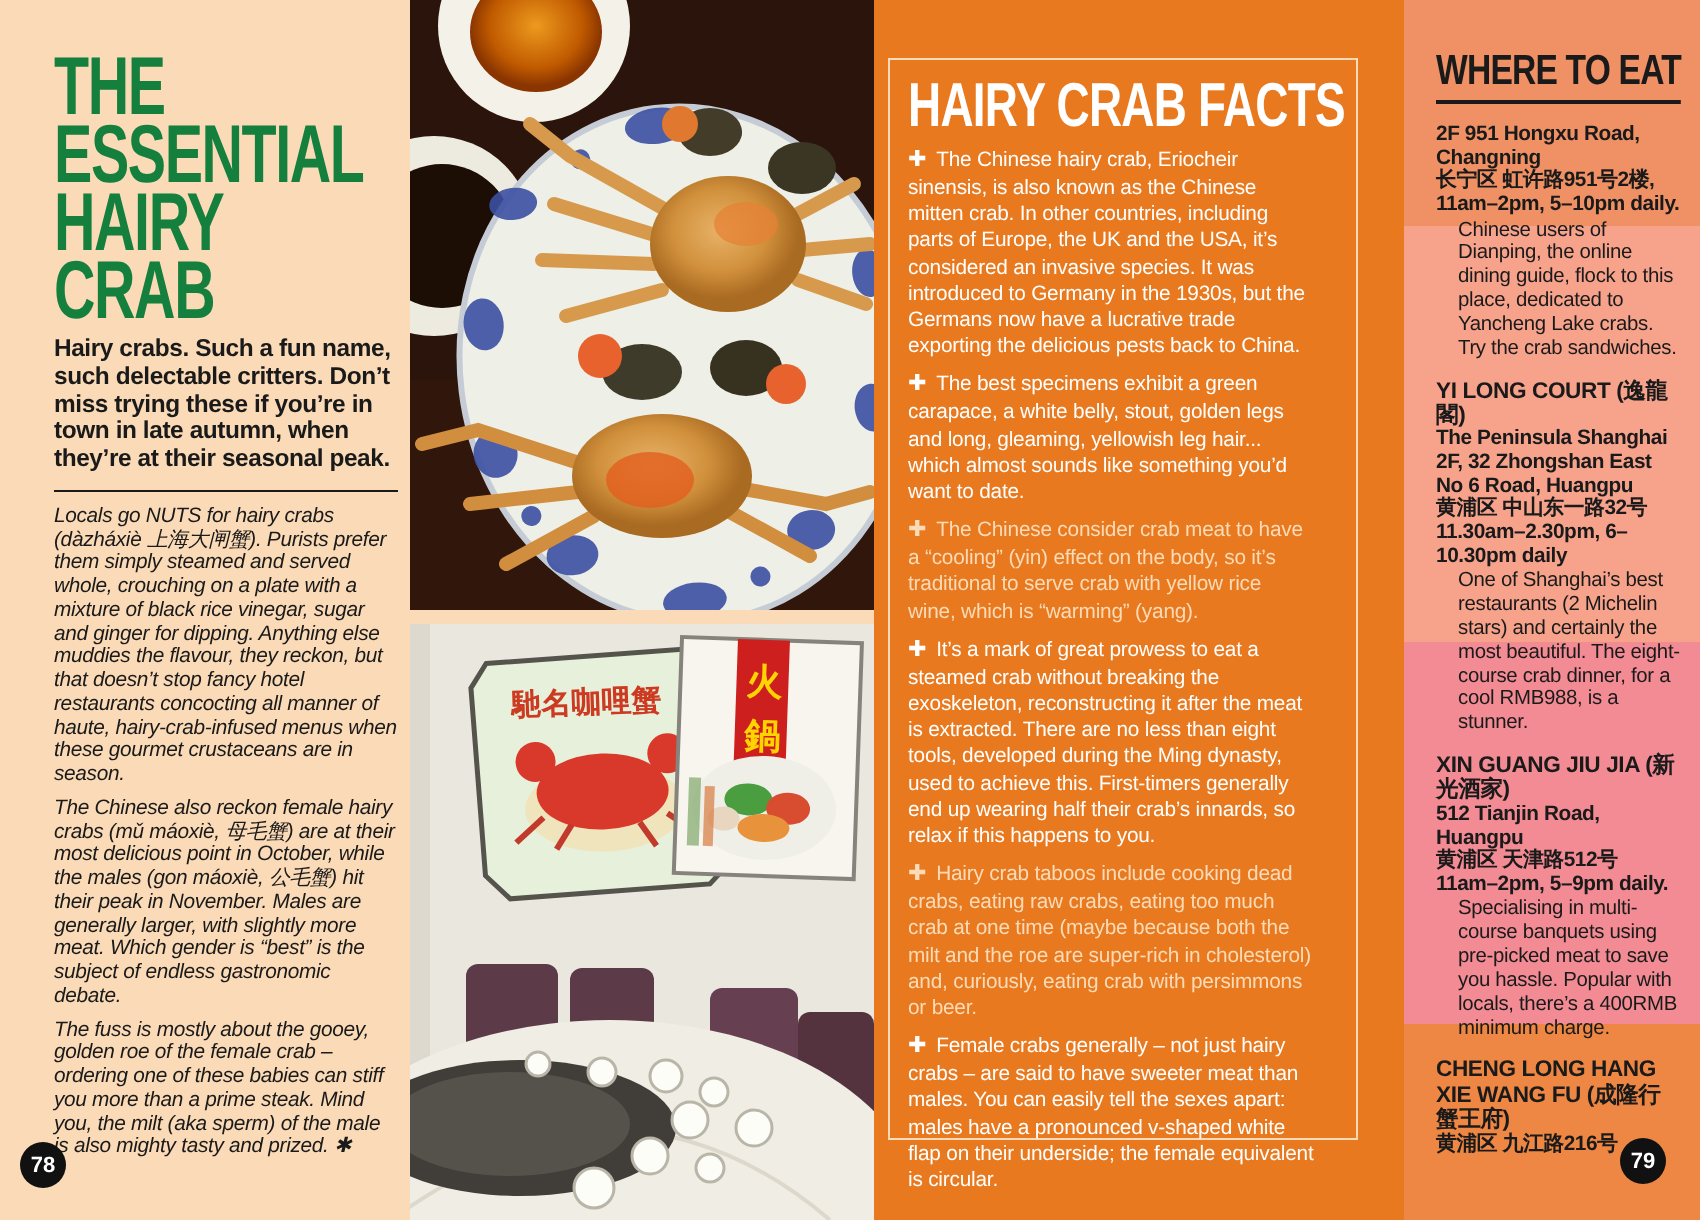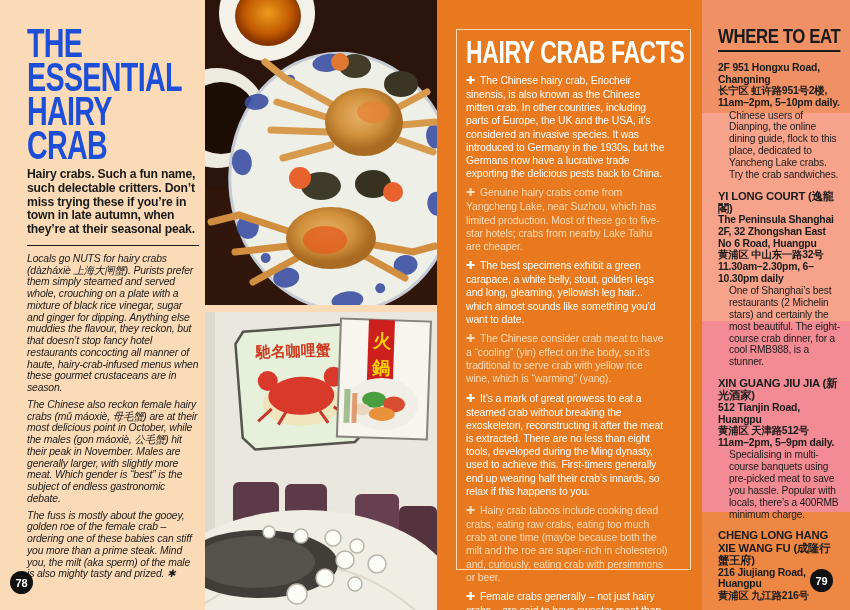--- a/index.html
+++ b/index.html
@@ -1,39 +1,39 @@
 <!DOCTYPE html>
 <html><head>
 <meta charset="utf-8">
 <style>
   * { margin:0; padding:0; box-sizing:border-box; }
   body { font-family:"Liberation Sans", sans-serif; background:#555; }
   .spread { position:relative; width:850px; height:610px; background:#FBDBB7; overflow:hidden; color:#1a1a1a; }
 
   
   .left-col { position:absolute; left:0; top:0; width:205px; height:610px; background:#FBDBB7; padding:26px 8px 0 27px; }
-  .headline { font-weight:bold; color:#1d4ed8; }
+  .headline { font-weight:bold; color:#15803d; }
   .headline .hl-line { display:block; font-size:41px; line-height:34px; letter-spacing:-1px; transform:scaleX(0.70); transform-origin:0 50%; white-space:nowrap; }
   .intro { font-weight:bold; font-size:12.2px; line-height:1.13; margin-top:6px; letter-spacing:-0.2px; }
   .left-col hr { border:none; border-top:1.6px solid #1a1a1a; margin:8px 0 7px 0; width:172px; }
   .article-body p { font-size:10.4px; line-height:1.13; letter-spacing:-0.15px; margin-bottom:5px; width:172px;font-style:italic; }
   .page-circle { position:absolute; width:23px; height:23px; background:#111; border-radius:50%; color:#fff; font-weight:bold; font-size:11px; display:flex; align-items:center; justify-content:center; }
   .page-left { left:10px; bottom:16px; }
   .page-right { right:17px; bottom:18px; }
 
   
   .photos { position:absolute; left:205px; top:0; width:232px; height:610px; background:#FBDBB7; }
   .photo { position:absolute; left:0; width:232px; overflow:hidden; }
   .photo1 { top:0; height:305px; }
   .photo2 { top:312px; height:298px; }
   .photo svg { display:block; }
 
   
   .facts { position:absolute; left:437px; top:0; width:265px; height:610px; background:#E8791F; }
-  .facts-box { position:absolute; left:19px; top:29px; width:235px; height:541px; border:1px solid #FBDBB7; padding:7px 21px 0 9px; }
+  .facts-box { position:absolute; left:7px; top:29px; width:235px; height:541px; border:1px solid #FBDBB7; padding:7px 21px 0 9px; }
   .facts-title { color:#FFFFFF; font-weight:bold; font-size:31px; line-height:32px; letter-spacing:-0.5px; transform:scaleX(0.74); transform-origin:0 50%; white-space:nowrap; margin-bottom:5px; }
   .fact { font-size:10.4px; line-height:1.27; letter-spacing:-0.1px; margin-bottom:6px; }
   .fact .plus { font-size:11px; margin-right:2px; }
   .fact.white { color:#FFFFFF; }
   .fact.cream { color:#FBDBB7; }
 
   
   .where { position:absolute; left:702px; top:0; width:148px; height:610px; }
   .band { position:absolute; left:0; width:148px; }
   .band1 { top:0; height:113px; background:#EF9164; }
@@ -205,21 +205,20 @@
         </g>
       </svg>
     </figure>
   </section>
 
   <section class="facts">
     <div class="facts-box">
       <h2 class="facts-title">HAIRY CRAB FACTS</h2>
       <div id="facts-list">
           <div class="fact white"><span class="plus">✚ </span>The Chinese hairy crab, Eriocheir sinensis, is also known as the Chinese mitten crab. In other countries, including parts of Europe, the UK and the USA, it’s considered an invasive species. It was introduced to Germany in the 1930s, but the Germans now have a lucrative trade exporting the delicious pests back to China.</div>
-          <div class="fact cream"><span class="plus">✚ </span>Genuine hairy crabs come from Yangcheng Lake, near Suzhou, which has limited production. Most of these go to five-star hotels; crabs from nearby Lake Taihu are cheaper.</div>
           <div class="fact white"><span class="plus">✚ </span>The best specimens exhibit a green carapace, a white belly, stout, golden legs and long, gleaming, yellowish leg hair... which almost sounds like something you’d want to date.</div>
           <div class="fact cream"><span class="plus">✚ </span>The Chinese consider crab meat to have a “cooling” (yin) effect on the body, so it’s traditional to serve crab with yellow rice wine, which is “warming” (yang).</div>
           <div class="fact white"><span class="plus">✚ </span>It’s a mark of great prowess to eat a steamed crab without breaking the exoskeleton, reconstructing it after the meat is extracted. There are no less than eight tools, developed during the Ming dynasty, used to achieve this. First-timers generally end up wearing half their crab’s innards, so relax if this happens to you.</div>
           <div class="fact cream"><span class="plus">✚ </span>Hairy crab taboos include cooking dead crabs, eating raw crabs, eating too much crab at one time (maybe because both the milt and the roe are super-rich in cholesterol) and, curiously, eating crab with persimmons or beer.</div>
           <div class="fact white"><span class="plus">✚ </span>Female crabs generally – not just hairy crabs – are said to have sweeter meat than males. You can easily tell the sexes apart: males have a pronounced v-shaped white flap on their underside; the female equivalent is circular.</div>
         </div>
     </div>
   </section>
 
   <aside class="where">
@@ -248,21 +247,20 @@
           </div>
           <div class="entry">
             <h3>XIN GUANG JIU JIA (新光酒家)</h3>
             <div class="addr">512 Tianjin Road, Huangpu</div>
             <div class="addr">黄浦区 天津路512号</div>
             <div class="hours">11am–2pm, 5–9pm daily.</div>
             <p class="desc">Specialising in multi-course banquets using pre-picked meat to save you hassle. Popular with locals, there’s a 400RMB minimum charge.</p>
           </div>
           <div class="entry">
             <h3>CHENG LONG HANG XIE WANG FU (成隆行蟹王府)</h3>
-            <div class="addr">216 Jiujiang Road, Huangpu</div>
             <div class="addr">黄浦区 九江路216号</div>
           </div>
         </div>
     </div>
   </aside>
   <div class="page-circle page-right">79</div>
 
 </div>
 
 </body></html>

